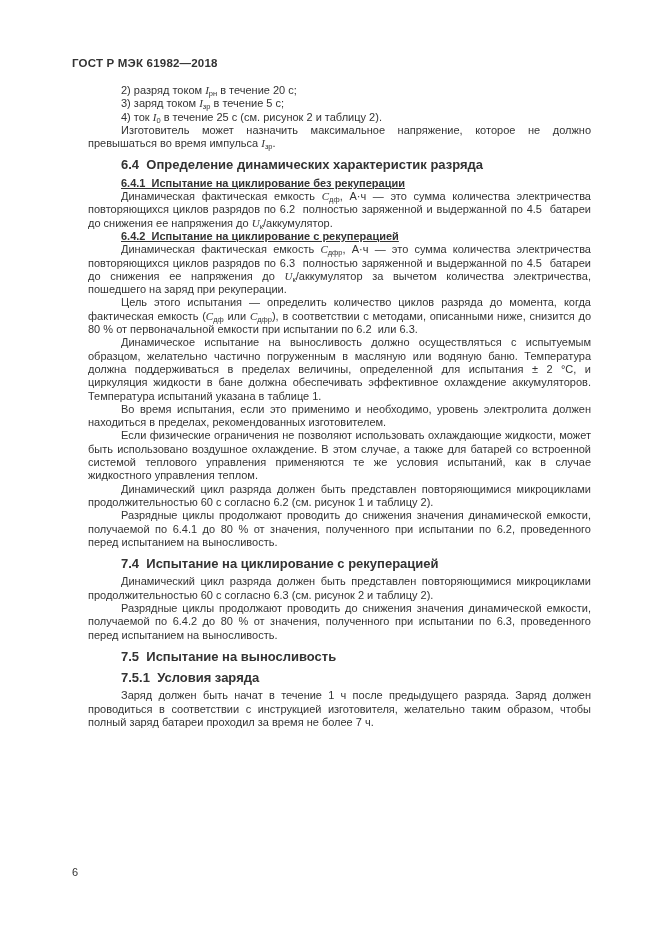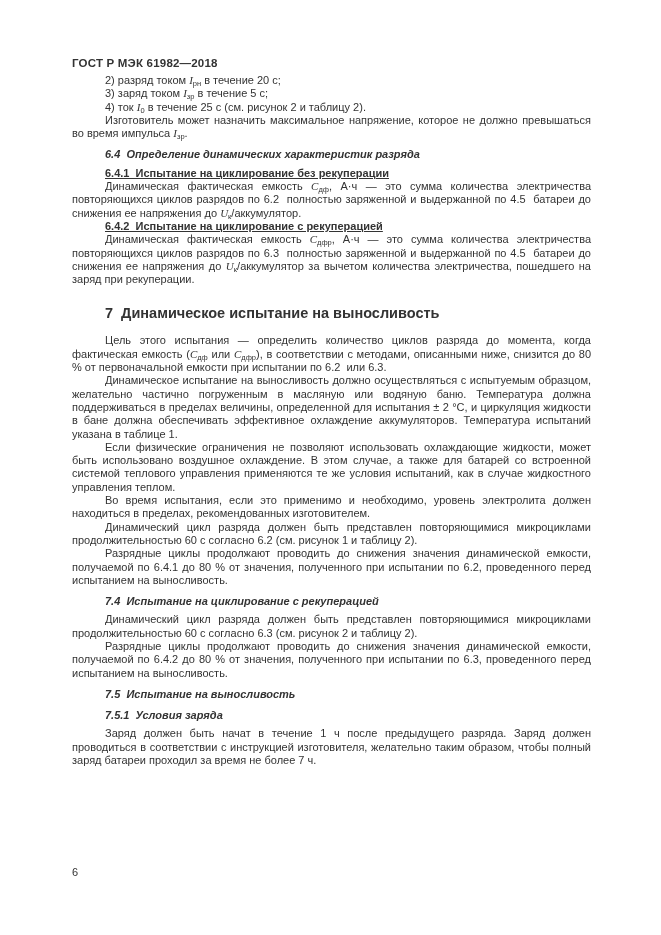--- a/index.html
+++ b/index.html
@@ -1,25 +1,25 @@
 <!DOCTYPE html>
 <html lang="ru"><head>
 <meta charset="utf-8">
 <style>
   html,body{margin:0;padding:0;}
   body{
     width:661px;height:935px;background:#ffffff;color:#333333;
     font-family:"Liberation Sans",sans-serif;position:relative;overflow:hidden;
   }
   .page{position:absolute;inset:0;padding:57px 70px 0 72px;box-sizing:border-box;}
-  .doc-header{font-size:11.5px;font-weight:bold;letter-spacing:.2px;margin:0 0 5px 0;}
-  .content{font-size:11px;line-height:13.3px;}
+  .doc-header{font-size:11.5px;font-weight:bold;letter-spacing:.2px;margin:0 0 15px 0;}
+  .content{font-size:11px;line-height:13.3px;margin-left:16px;}
   .para{margin:0;font-size:11px;line-height:13.3px;text-align:justify;text-indent:33px;}
   .h1{font-size:14.5px;font-weight:bold;line-height:16px;margin:19px 0 13px 33px;}
-  .h2{font-size:11px;font-weight:bold;line-height:13.3px;margin:8px 0 5px 0;text-indent:33px;font-style:italic;}
+  .h2{font-size:13px;font-weight:bold;line-height:13.3px;margin:8px 0 5px 0;text-indent:33px;}
   .h3{font-size:11px;font-weight:bold;line-height:13.3px;margin:0;text-indent:33px;text-decoration:underline;}
   .mvar{font-family:"Liberation Serif",serif;font-style:italic;}
   .mvar sub{
     font-family:"Liberation Sans",sans-serif;font-style:normal;
     font-size:7.5px;line-height:0;vertical-align:-2px;
   }
   .page-number{position:absolute;left:72px;top:866px;font-size:11px;color:#333333;}
 </style>
 </head>
 <body>
@@ -30,25 +30,24 @@
   <div class="content">
       <p class="para">2) разряд током <span class="mvar">I<sub>рн</sub></span> в течение 20 с;</p>
       <p class="para">3) заряд током <span class="mvar">I<sub>зр</sub></span> в течение 5 с;</p>
       <p class="para">4) ток <span class="mvar">I<sub>0</sub></span> в течение 25 с (см. рисунок 2 и таблицу 2).</p>
       <p class="para">Изготовитель может назначить максимальное напряжение, которое не должно превышаться во время импульса <span class="mvar">I<sub>зр</sub></span>.</p>
       <div class="h2">6.4&nbsp;&nbsp;Определение динамических характеристик разряда</div>
       <div class="h3">6.4.1&nbsp;&nbsp;Испытание на циклирование без рекуперации</div>
       <p class="para">Динамическая фактическая емкость <span class="mvar">C<sub>дф</sub></span>, А·ч — это сумма количества электричества повторяющихся циклов разрядов по 6.2&nbsp; полностью заряженной и выдержанной по 4.5&nbsp; батареи до снижения ее напряжения до <span class="mvar">U<sub>к</sub></span>/аккумулятор.</p>
       <div class="h3">6.4.2&nbsp;&nbsp;Испытание на циклирование с рекуперацией</div>
       <p class="para">Динамическая фактическая емкость <span class="mvar">C<sub>дфр</sub></span>, А·ч — это сумма количества электричества повторяющихся циклов разрядов по 6.3&nbsp; полностью заряженной и выдержанной по 4.5&nbsp; батареи до снижения ее напряжения до <span class="mvar">U<sub>к</sub></span>/аккумулятор за вычетом количества электричества, пошедшего на заряд при рекуперации.</p>
-      <div class="h1">7&nbsp;&nbsp;Динамическое испытание на выносливость</div>
       <p class="para">Цель этого испытания — определить количество циклов разряда до момента, когда фактическая емкость (<span class="mvar">C<sub>дф</sub></span> или <span class="mvar">C<sub>дфр</sub></span>), в соответствии с методами, описанными ниже, снизится до 80 % от первоначальной емкости при испытании по 6.2&nbsp; или 6.3.</p>
       <p class="para">Динамическое испытание на выносливость должно осуществляться с испытуемым образцом, желательно частично погруженным в масляную или водяную баню. Температура должна поддерживаться в пределах величины, определенной для испытания ± 2 °С, и циркуляция жидкости в бане должна обеспечивать эффективное охлаждение аккумуляторов. Температура испытаний указана в таблице 1.</p>
+      <p class="para">Во время испытания, если это применимо и необходимо, уровень электролита должен находиться в пределах, рекомендованных изготовителем.</p>
       <p class="para">Если физические ограничения не позволяют использовать охлаждающие жидкости, может быть использовано воздушное охлаждение. В этом случае, а также для батарей со встроенной системой теплового управления применяются те же условия испытаний, как в случае жидкостного управления теплом.</p>
-      <p class="para">Во время испытания, если это применимо и необходимо, уровень электролита должен находиться в пределах, рекомендованных изготовителем.</p>
       <p class="para">Динамический цикл разряда должен быть представлен повторяющимися микроциклами продолжительностью 60 с согласно 6.2 (см. рисунок 1 и таблицу 2).</p>
       <p class="para">Разрядные циклы продолжают проводить до снижения значения динамической емкости, получаемой по 6.4.1 до 80 % от значения, полученного при испытании по 6.2, проведенного перед испытанием на выносливость.</p>
       <div class="h2">7.4&nbsp;&nbsp;Испытание на циклирование с рекуперацией</div>
       <p class="para">Динамический цикл разряда должен быть представлен повторяющимися микроциклами продолжительностью 60 с согласно 6.3 (см. рисунок 2 и таблицу 2).</p>
       <p class="para">Разрядные циклы продолжают проводить до снижения значения динамической емкости, получаемой по 6.4.2 до 80 % от значения, полученного при испытании по 6.3, проведенного перед испытанием на выносливость.</p>
       <div class="h2">7.5&nbsp;&nbsp;Испытание на выносливость</div>
       <div class="h2">7.5.1&nbsp;&nbsp;Условия заряда</div>
       <p class="para">Заряд должен быть начат в течение 1 ч после предыдущего разряда. Заряд должен проводиться в соответствии с инструкцией изготовителя, желательно таким образом, чтобы полный заряд батареи проходил за время не более 7 ч.</p>
     </div>
 

